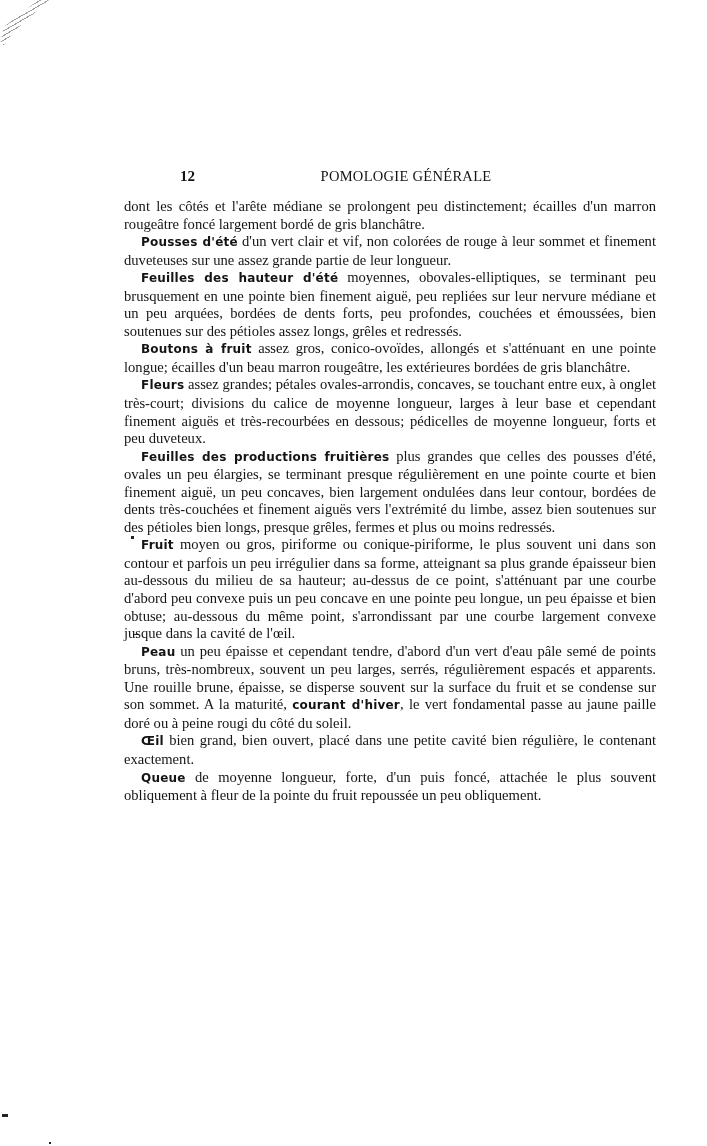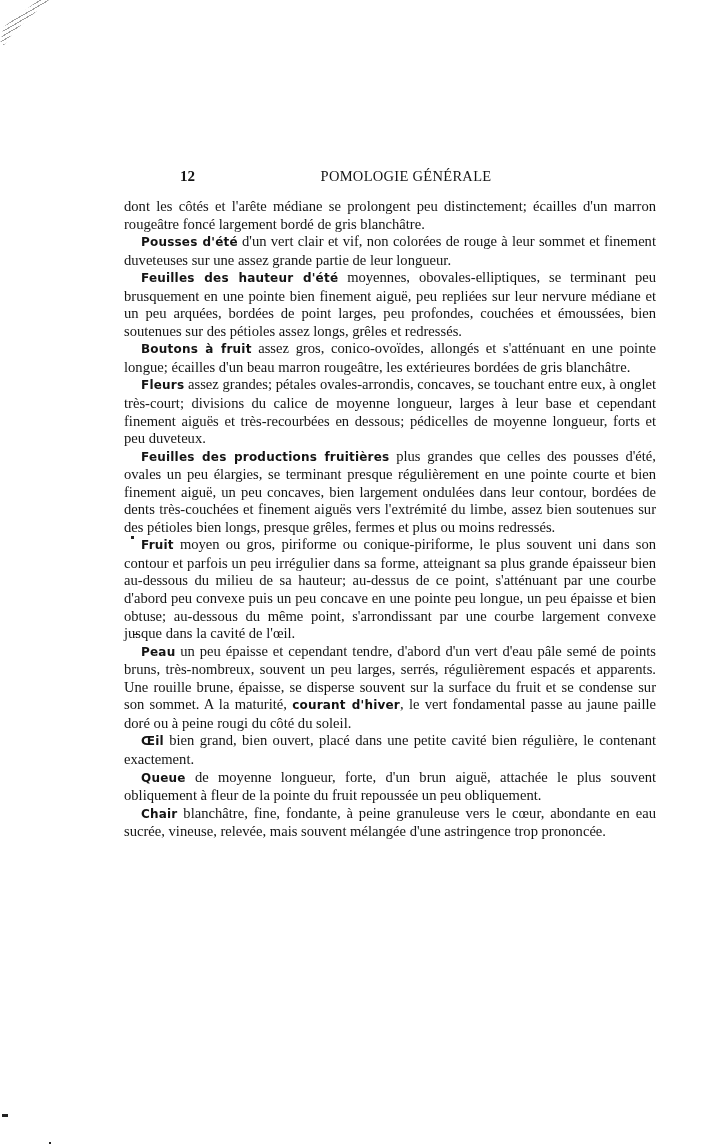--- a/index.html
+++ b/index.html
@@ -48,22 +48,21 @@
 <div class="speck" style="left:133px;top:634px;width:5px;height:1px;"></div>
 
 <div class="header">
   <span class="page-number">12</span>
   <div class="running-title">POMOLOGIE GÉNÉRALE</div>
 </div>
 
 <div class="body-text">
   <p class="para cont"><span>dont les côtés et l'arête médiane se prolongent peu distinctement; écailles d'un marron rougeâtre foncé largement bordé de gris blanchâtre.</span></p>
   <p class="para"><span class="term">Pousses d'été</span><span> d'un vert clair et vif, non colorées de rouge à leur sommet et finement duveteuses sur une assez grande partie de leur longueur.</span></p>
-  <p class="para"><span class="term">Feuilles des hauteur d'été</span><span> moyennes, obovales-elliptiques, se terminant peu brusquement en une pointe bien finement aiguë, peu repliées sur leur nervure médiane et un peu arquées, bordées de point larges, peu profondes, couchées et émoussées, bien soutenues sur des pétioles assez longs, grêles et redressés.</span></p>
+  <p class="para"><span class="term">Feuilles des hauteur d'été</span><span> moyennes, obovales-elliptiques, se terminant peu brusquement en une pointe bien finement aiguë, peu repliées sur leur nervure médiane et un peu arquées, bordées de dents forts, peu profondes, couchées et émoussées, bien soutenues sur des pétioles assez longs, grêles et redressés.</span></p>
   <p class="para"><span class="term">Boutons à fruit</span><span> assez gros, conico-ovoïdes, allongés et s'atténuant en une pointe longue; écailles d'un beau marron rougeâtre, les extérieures bordées de gris blanchâtre.</span></p>
   <p class="para"><span class="term">Fleurs</span><span> assez grandes; pétales ovales-arrondis, concaves, se touchant entre eux, à onglet très-court; divisions du calice de moyenne longueur, larges à leur base et cependant finement aiguës et très-recourbées en dessous; pédicelles de moyenne longueur, forts et peu duveteux.</span></p>
   <p class="para"><span class="term">Feuilles des productions fruitières</span><span> plus grandes que celles des pousses d'été, ovales un peu élargies, se terminant presque régulièrement en une pointe courte et bien finement aiguë, un peu concaves, bien largement ondulées dans leur contour, bordées de dents très-couchées et finement aiguës vers l'extrémité du limbe, assez bien soutenues sur des pétioles bien longs, presque grêles, fermes et plus ou moins redressés.</span></p>
   <p class="para"><span class="term">Fruit</span><span> moyen ou gros, piriforme ou conique-piriforme, le plus souvent uni dans son contour et parfois un peu irrégulier dans sa forme, atteignant sa plus grande épaisseur bien au-dessous du milieu de sa hauteur; au-dessus de ce point, s'atténuant par une courbe d'abord peu convexe puis un peu concave en une pointe peu longue, un peu épaisse et bien obtuse; au-dessous du même point, s'arrondissant par une courbe largement convexe jusque dans la cavité de l'œil.</span></p>
   <p class="para"><span class="term">Peau</span><span> un peu épaisse et cependant tendre, d'abord d'un vert d'eau pâle semé de points bruns, très-nombreux, souvent un peu larges, serrés, régulièrement espacés et apparents. Une rouille brune, épaisse, se disperse souvent sur la surface du fruit et se condense sur son sommet. A la maturité, </span><span class="term">courant d'hiver</span><span>, le vert fondamental passe au jaune paille doré ou à peine rougi du côté du soleil.</span></p>
   <p class="para"><span class="term">Œil</span><span> bien grand, bien ouvert, placé dans une petite cavité bien régulière, le contenant exactement.</span></p>
-  <p class="para"><span class="term">Queue</span><span> de moyenne longueur, forte, d'un brun aiguë, attachée le plus souvent obliquement à fleur de la pointe du fruit repoussée un peu obliquement.</span></p>
-  <p class="para"><span class="term">Chair</span><span> blanchâtre, fine, fondante, à peine granuleuse vers le cœur, abondante en eau sucrée, vineuse, relevée, mais souvent mélangée d'une astringence trop prononcée.</span></p>
+  <p class="para"><span class="term">Queue</span><span> de moyenne longueur, forte, d'un puis foncé, attachée le plus souvent obliquement à fleur de la pointe du fruit repoussée un peu obliquement.</span></p>
 </div>
 
 </body></html>

